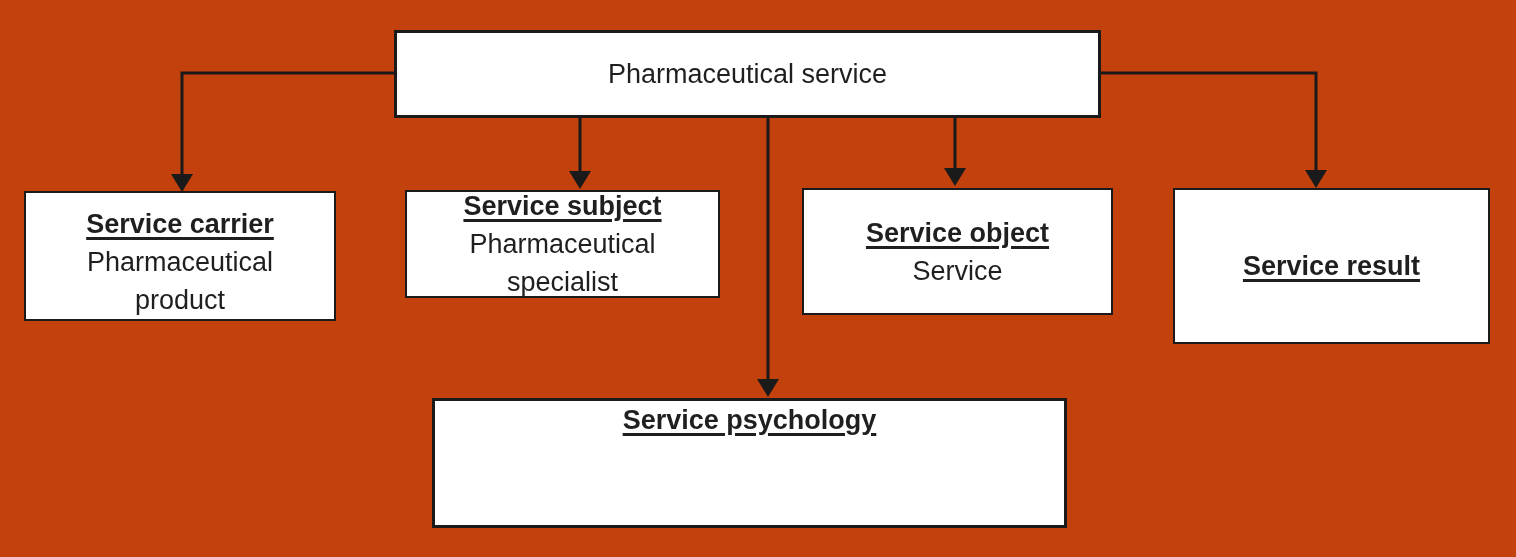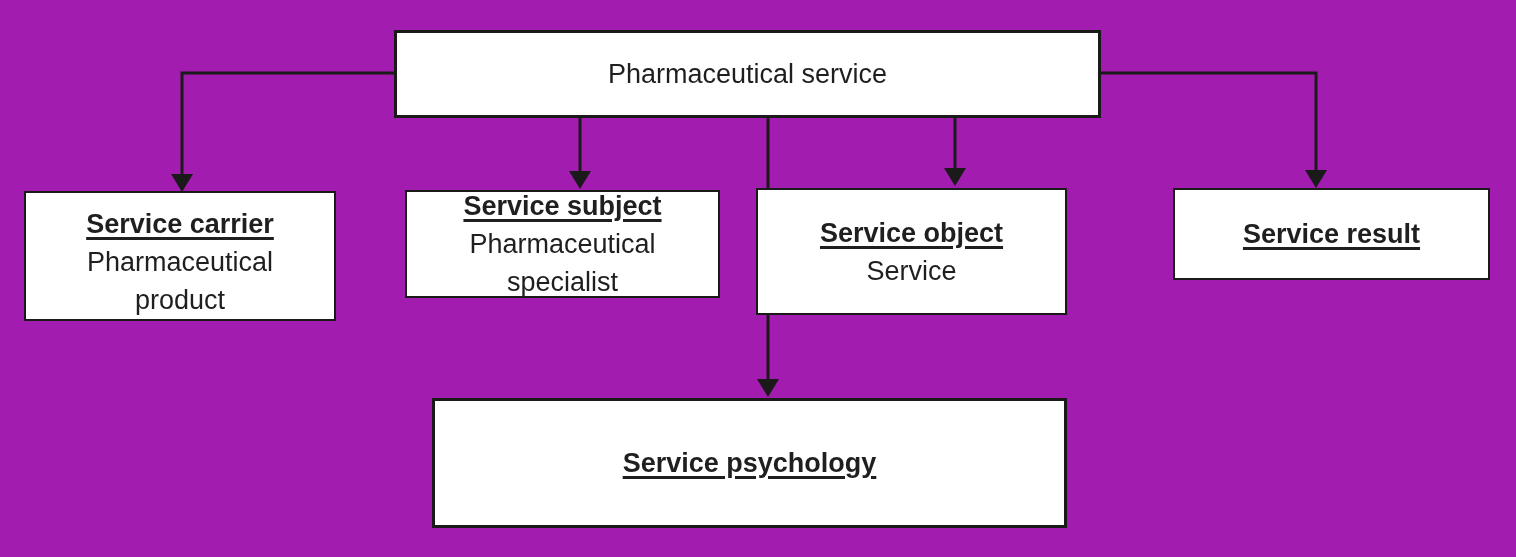--- a/index.html
+++ b/index.html
@@ -4,21 +4,21 @@
 <style>
   html, body {
     margin: 0;
     padding: 0;
     background: #ffffff;
   }
   #canvas {
     position: relative;
     width: 1516px;
     height: 557px;
-    background: #a21caf;
+    background: #c2410c;
     font-family: "Liberation Sans", sans-serif;
     color: #1f1f1f;
     overflow: hidden;
   }
   #connectors {
     position: absolute;
     left: 0;
     top: 0;
     width: 1516px;
     height: 557px;
@@ -39,23 +39,23 @@
   }
   .node-root {
     left: 394px;
     top: 30px;
     width: 707px;
     height: 88px;
     border-width: 3px;
   }
   .node-carrier   { left: 24px;   top: 191px; width: 312px; height: 130px; justify-content: flex-end; }
   .node-subject   { left: 405px;  top: 190px; width: 315px; height: 108px; }
-  .node-object    { left: 756px;  top: 188px; width: 311px; height: 127px; }
-  .node-result    { left: 1173px; top: 188px; width: 317px; height: 92px; }
-  .node-psychology{ left: 432px;  top: 398px; width: 635px; height: 130px; border-width: 3px; }
+  .node-object    { left: 802px;  top: 188px; width: 311px; height: 127px; }
+  .node-result    { left: 1173px; top: 188px; width: 317px; height: 156px; }
+  .node-psychology{ left: 432px;  top: 398px; width: 635px; height: 130px; border-width: 3px; justify-content: space-between; }
   .node-title {
     font-weight: bold;
     text-decoration: underline;
     text-decoration-thickness: 2.5px;
     text-underline-offset: 4px;
   }
   .node-body {
     white-space: pre-line;
   }
   .root-label {

